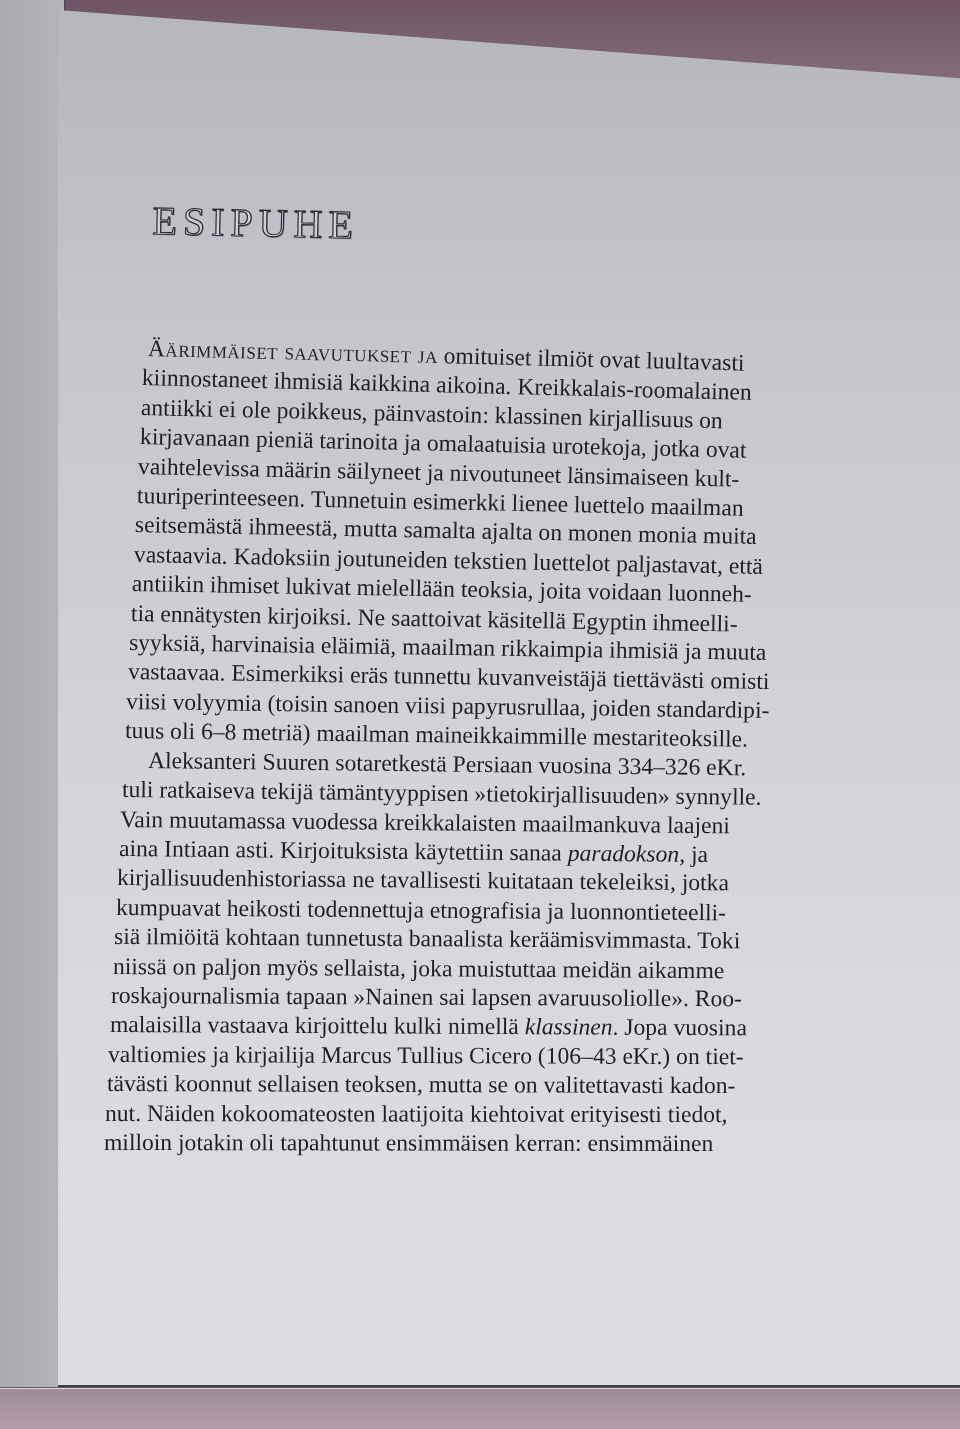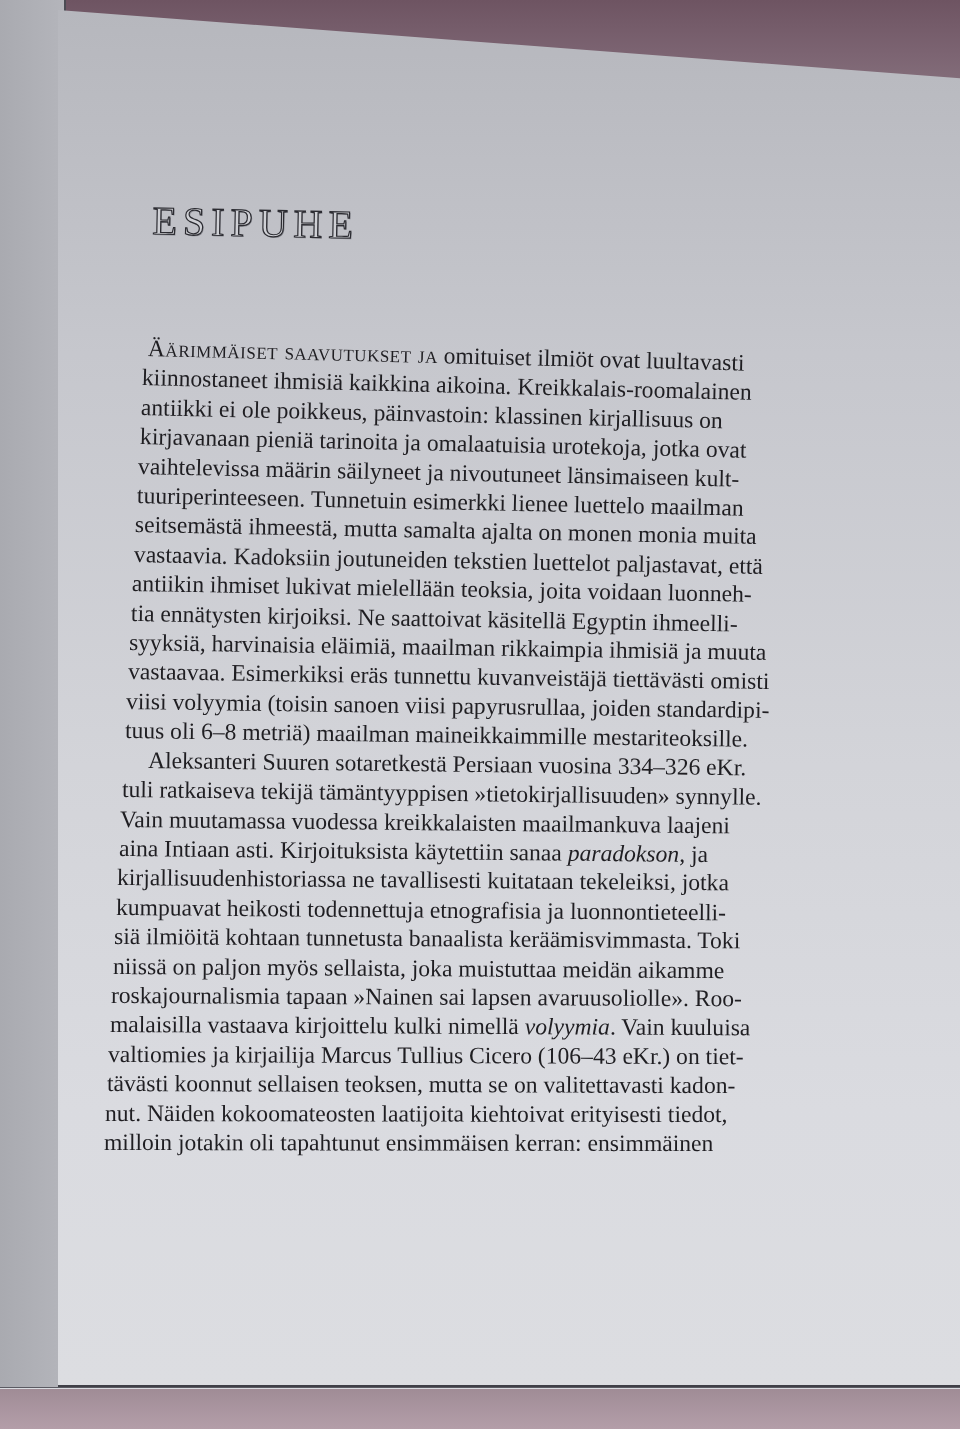--- a/index.html
+++ b/index.html
@@ -80,18 +80,18 @@
 
   <span class="line" style="margin-left:52px; transform:rotate(0.7deg);">Aleksanteri Suuren sotaretkestä Persiaan vuosina 334–326 eKr.</span>
   <span class="line" style="margin-left:26px; transform:rotate(0.7deg);">tuli ratkaiseva tekijä tämäntyyppisen »tietokirjallisuuden» synnylle.</span>
   <span class="line" style="margin-left:24px; transform:rotate(0.6deg);">Vain muutamassa vuodessa kreikkalaisten maailmankuva laajeni</span>
   <span class="line" style="margin-left:23px; transform:rotate(0.6deg);"><span>aina Intiaan asti. Kirjoituksista käytettiin sanaa </span><span class="it">paradokson</span><span>, ja</span></span>
   <span class="line" style="margin-left:21px; transform:rotate(0.5deg);">kirjallisuudenhistoriassa ne tavallisesti kuitataan tekeleiksi, jotka</span>
   <span class="line" style="margin-left:20px; transform:rotate(0.5deg);">kumpuavat heikosti todennettuja etnografisia ja luonnontieteelli-</span>
   <span class="line" style="margin-left:18px; transform:rotate(0.4deg);">siä ilmiöitä kohtaan tunnetusta banaalista keräämisvimmasta. Toki</span>
   <span class="line" style="margin-left:17px; transform:rotate(0.4deg);">niissä on paljon myös sellaista, joka muistuttaa meidän aikamme</span>
   <span class="line" style="margin-left:15px; transform:rotate(0.3deg);">roskajournalismia tapaan »Nainen sai lapsen avaruusoliolle». Roo-</span>
-  <span class="line" style="margin-left:14px; transform:rotate(0.3deg);"><span>malaisilla vastaava kirjoittelu kulki nimellä </span><span class="it">volyymia</span><span>. Vain kuuluisa</span></span>
+  <span class="line" style="margin-left:14px; transform:rotate(0.3deg);"><span>malaisilla vastaava kirjoittelu kulki nimellä </span><span class="it">klassinen</span><span>. Jopa vuosina</span></span>
   <span class="line" style="margin-left:12px; transform:rotate(0.2deg);">valtiomies ja kirjailija Marcus Tullius Cicero (106–43 eKr.) on tiet-</span>
   <span class="line" style="margin-left:11px; transform:rotate(0.2deg);">tävästi koonnut sellaisen teoksen, mutta se on valitettavasti kadon-</span>
   <span class="line" style="margin-left:9px; transform:rotate(0.1deg);">nut. Näiden kokoomateosten laatijoita kiehtoivat erityisesti tiedot,</span>
   <span class="line" style="margin-left:8px; transform:rotate(0.1deg);">milloin jotakin oli tapahtunut ensimmäisen kerran: ensimmäinen</span>
 </div>
 
 </body></html>

